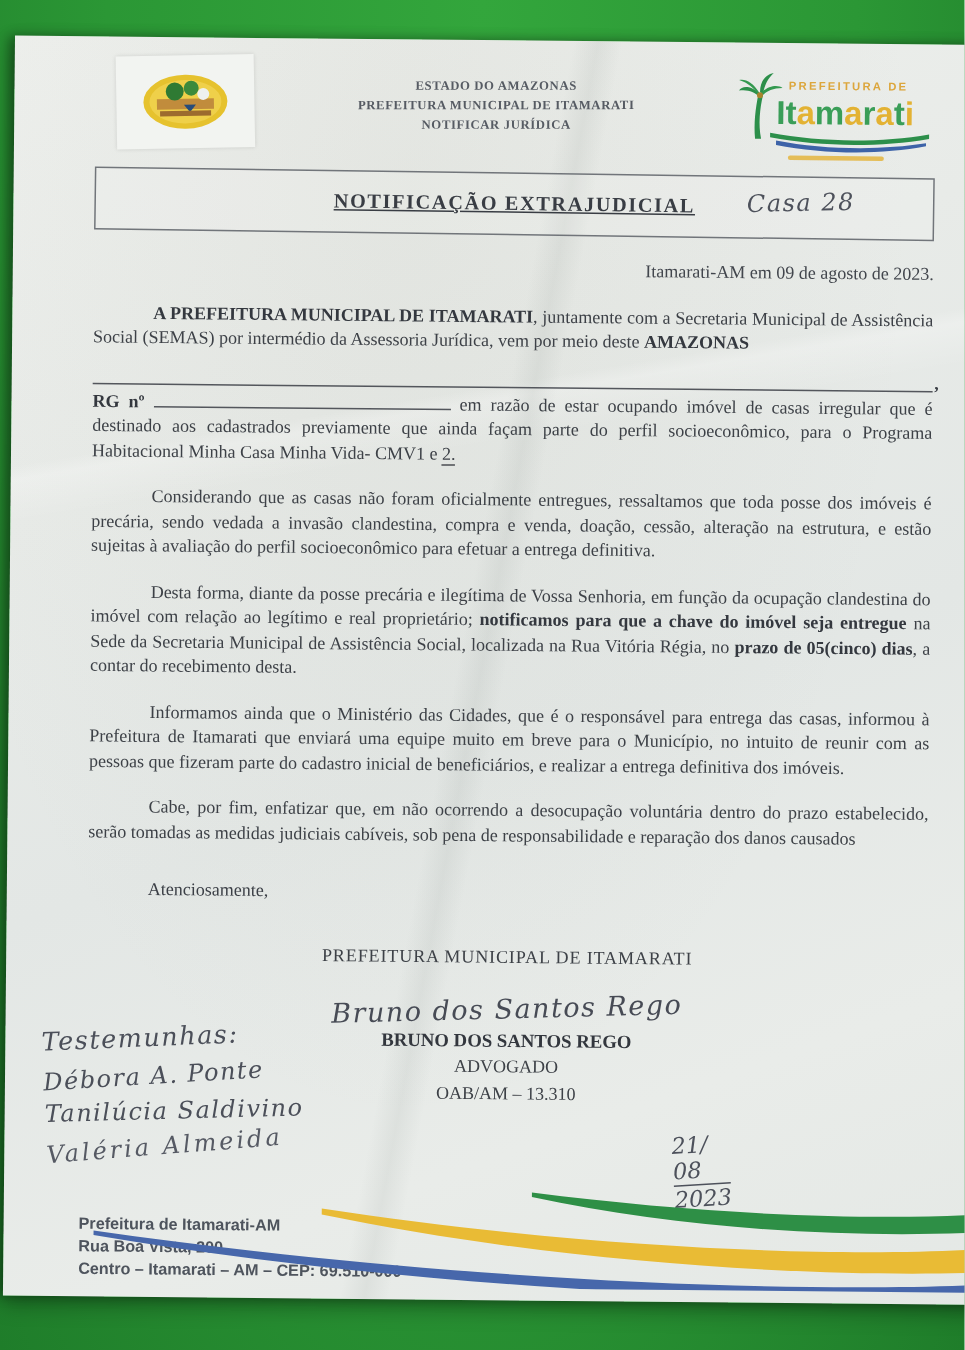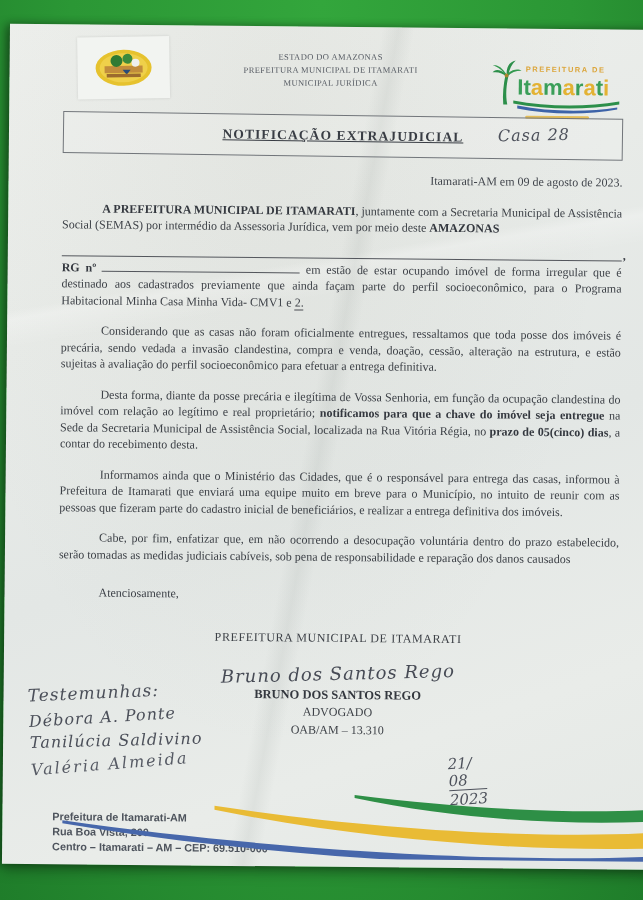--- a/index.html
+++ b/index.html
@@ -26,24 +26,24 @@
     position:relative;padding:12px 48px 0 54px;color:#3b3f46;
     font-size:12px;line-height:16.5px;
   }
   
   .hdr{display:flex;justify-content:space-between;align-items:flex-start;height:72px;}
   .sticker{
     width:92px;height:62px;background:#f2f4f1;box-shadow:0 0 3px rgba(0,0,0,.12);
     display:flex;align-items:center;justify-content:center;transform:rotate(-1.5deg);margin-left:14px;
   }
   .hdr-center{
-    text-align:center;font-weight:normal;font-size:8.5px;line-height:13px;
+    text-align:center;font-weight:bold;font-size:8.5px;line-height:13px;
     letter-spacing:.4px;color:#565b63;margin-top:12px;transform:rotate(-.6deg);
   }
-  .logo-right{width:132px;margin-top:18px;}
+  .logo-right{width:132px;margin-top:6px;}
   
   .titlebox{
     margin-top:4px;border:1.4px solid #71757a;height:40px;position:relative;
     display:flex;align-items:center;justify-content:center;transform:rotate(.25deg);
     background:rgba(255,255,255,.12);
   }
   .titletext{
     font-weight:bold;font-size:13.5px;letter-spacing:1.1px;color:#393d44;
     text-decoration:underline;
   }
@@ -98,21 +98,21 @@
           <circle cx="24" cy="15" r="6" fill="#2f7a33"></circle>
           <circle cx="35" cy="13" r="5" fill="#3c8a3c"></circle>
           <circle cx="43" cy="17" r="4" fill="#eef0ee"></circle>
           <path d="M30 24 l8 0 -4 5 z" fill="#274c7a"></path>
           <rect x="14" y="28" width="34" height="3.5" fill="#9c6b2e"></rect>
         </svg>
       </div>
       <div class="hdr-center">
         <div>ESTADO DO AMAZONAS</div>
         <div>PREFEITURA MUNICIPAL DE ITAMARATI</div>
-        <div>MUNICIPAL JURÍDICA</div>
+        <div>NOTIFICAR JURÍDICA</div>
       </div>
       <div class="logo-right">
         <svg width="132" height="66" viewBox="0 0 132 66">
 
           <path d="M14 16 C12 26 11 36 12 46 L16 46 C14 36 15 26 17 17 Z" fill="#2c8f4a"></path>
           <path d="M15 16 C8 10 3 11 1 14 C7 13 11 15 15 18 Z" fill="#2c8f4a"></path>
           <path d="M15 16 C10 8 5 6 1 7 C7 9 11 12 14 17 Z" fill="#33994f"></path>
           <path d="M15 15 C15 7 19 3 24 2 C20 6 18 10 17 16 Z" fill="#2c8f4a"></path>
           <path d="M15 16 C21 10 27 10 30 12 C24 12 19 14 16 18 Z" fill="#33994f"></path>
           <circle cx="15" cy="17" r="2" fill="#a8842c"></circle>
@@ -136,21 +136,21 @@
     </div>
 
     <div class="dateline">Itamarati-AM em 09 de agosto de 2023.</div>
 
     <p class="para mt"><b>A PREFEITURA MUNICIPAL DE ITAMARATI</b><span>, juntamente com a Secretaria Municipal de Assistência Social (SEMAS) por intermédio da Assessoria Jurídica, vem por meio deste </span><b>AMAZONAS</b></p>
 
     <div class="nameline">
       <span class="nl-comma">,</span>
     </div>
 
-    <p class="para" style="text-indent:0;margin-top:3px;"><b>RG nº</b> <span class="blank"></span><span> em estão de estar ocupando imóvel de forma irregular que é destinado aos cadastrados previamente que ainda façam parte do perfil socioeconômico, para o Programa Habitacional Minha Casa Minha Vida- CMV1 e </span><span class="u2">2.</span></p>
+    <p class="para" style="text-indent:0;margin-top:3px;"><b>RG nº</b> <span class="blank"></span><span> em razão de estar ocupando imóvel de casas irregular que é destinado aos cadastrados previamente que ainda façam parte do perfil socioeconômico, para o Programa Habitacional Minha Casa Minha Vida- CMV1 e </span><span class="u2">2.</span></p>
 
     <p class="para mt">Considerando que as casas não foram oficialmente entregues, ressaltamos que toda posse dos imóveis é precária, sendo vedada a invasão clandestina, compra e venda, doação, cessão, alteração na estrutura, e estão sujeitas à avaliação do perfil socioeconômico para efetuar a entrega definitiva.</p>
 
     <p class="para mt"><span>Desta forma, diante da posse precária e ilegítima de Vossa Senhoria, em função da ocupação clandestina do imóvel com relação ao legítimo e real proprietário; </span><b>notificamos para que a chave do imóvel seja entregue</b><span> na Sede da Secretaria Municipal de Assistência Social, localizada na Rua Vitória Régia, no </span><b>prazo de 05(cinco) dias</b><span>, a contar do recebimento desta.</span></p>
 
     <p class="para mt">Informamos ainda que o Ministério das Cidades, que é o responsável para entrega das casas, informou à Prefeitura de Itamarati que enviará uma equipe muito em breve para o Município, no intuito de reunir com as pessoas que fizeram parte do cadastro inicial de beneficiários, e realizar a entrega definitiva dos imóveis.</p>
 
     <p class="para mt">Cabe, por fim, enfatizar que, em não ocorrendo a desocupação voluntária dentro do prazo estabelecido, serão tomadas as medidas judiciais cabíveis, sob pena de responsabilidade e reparação dos danos causados</p>
 
     <div class="closing">Atenciosamente,</div>

